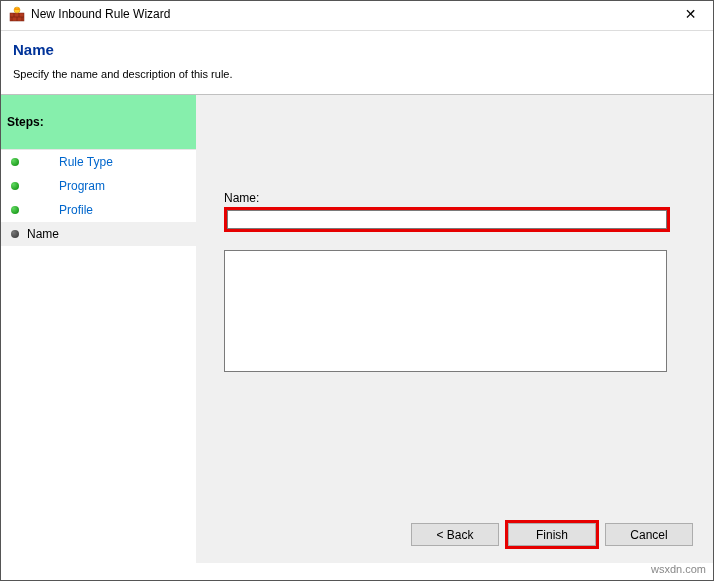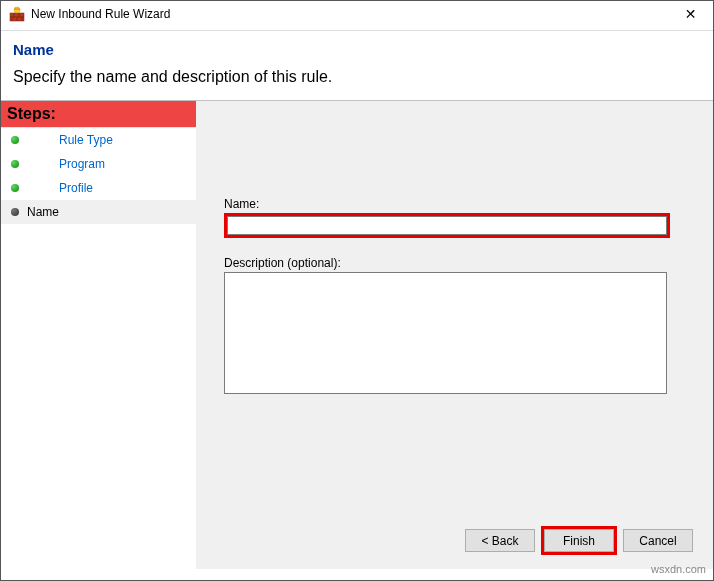--- a/index.html
+++ b/index.html
@@ -5,42 +5,42 @@
     * { box-sizing: border-box; margin: 0; padding: 0; }
     body { font-family: "Segoe UI", Tahoma, sans-serif; font-size: 12px; background: #fff; width: 714px; height: 581px; border: 1px solid #555; overflow: hidden; }
     
     .titlebar { height: 30px; display: flex; align-items: center; padding: 0 0 4px 8px; border-bottom: 1px solid #ddd; }
     .titlebar-icon { width: 16px; height: 16px; margin-right: 6px; display: inline-flex; align-items: center; justify-content: center; }
     .titlebar-text { flex: 1; font-size: 12px; }
     .close-btn { width: 45px; height: 29px; display: flex; align-items: center; justify-content: center; font-size: 14px; font-family: Arial; cursor: pointer; }
     
     .header { padding: 10px 14px 14px 12px; }
     .header-title { font-size: 15px; color: #003399; font-weight: bold; margin-bottom: 10px; }
-    .header-desc { font-size: 16px; color: #000; }
+    .header-desc { font-size: 11px; color: #000; }
     
     .content { display: flex; height: 469px; }
     
     .sidebar { width: 195px; border-top: 1px solid #c0c0c0; }
-    .steps-header { background: #ef4444; padding: 4px 6px; font-weight: bold; font-size: 16px; border-bottom: 1px solid #e5e5e5; }
+    .steps-header { background: #86efac; padding: 20px 6px; font-weight: bold; font-size: 12px; border-bottom: 1px solid #e5e5e5; }
     .step-item { display: flex; align-items: center; padding: 5px 6px 5px 10px; cursor: pointer; }
     .step-item.current { background: #f0f0f0; }
     .step-bullet { width: 8px; height: 8px; border-radius: 50%; margin-right: 8px; flex-shrink: 0; }
     .step-bullet.done { background: radial-gradient(circle at 30% 30%, #5fd85f, #0a8a0a); }
     .step-bullet.current-bullet { background: radial-gradient(circle at 30% 30%, #777, #333); }
     .step-link { color: #0066cc; font-size: 12px; margin-left: 32px; }
     .step-text { color: #000; font-size: 12px; }
     
     .main { flex: 1; background: #f0f0f0; border-top: 1px solid #c0c0c0; position: relative; padding: 96px 16px 0 28px; }
     .field-label { font-size: 12px; color: #000; margin-bottom: 2px; display: block; }
     .name-input { width: 440px; height: 19px; border: 1px solid #7a7a7a; background: #fff; font-size: 12px; padding: 0 3px; display: block; }
     .name-highlight { border: 3px solid #e60000; padding: 0; width: 446px; margin-bottom: 18px; }
     .desc-textarea { width: 443px; height: 122px; border: 1px solid #7a7a7a; background: #fff; font-size: 12px; padding: 2px 3px; resize: none; display: block; font-family: inherit; }
     
     .buttons { position: absolute; bottom: 14px; right: 20px; display: flex; gap: 6px; align-items: center; }
-    .btn { width: 70px; height: 23px; border: 1px solid #adadad; background: #e1e1e1; font-size: 12px; font-family: inherit; cursor: pointer; }
+    .btn { width: 88px; height: 23px; border: 1px solid #adadad; background: #e1e1e1; font-size: 12px; font-family: inherit; cursor: pointer; }
     .finish-wrap { border: 3px solid #e60000; }
     
     .watermark { position: absolute; bottom: 6px; right: 8px; font-size: 11px; color: #888; pointer-events: none; }
   </style>
 </head>
 <body>
 
 <div class="titlebar">
   <span class="titlebar-icon">
     <svg width="16" height="16" viewBox="0 0 16 16">
@@ -87,21 +87,20 @@
       <span class="step-text">Name</span>
     </div>
   </div>
 
   <div class="main">
     <label class="field-label">Name:</label>
     <div class="name-highlight">
       <input type="text" class="name-input" value="" style="">
     </div>
 
-    <label class="field-label">Description (optional):</label>
     <textarea class="desc-textarea" style=""></textarea>
 
     <div class="buttons">
       <button class="btn">&lt; Back</button>
       <div class="finish-wrap">
         <button class="btn">Finish</button>
       </div>
       <button class="btn">Cancel</button>
     </div>
   </div>

